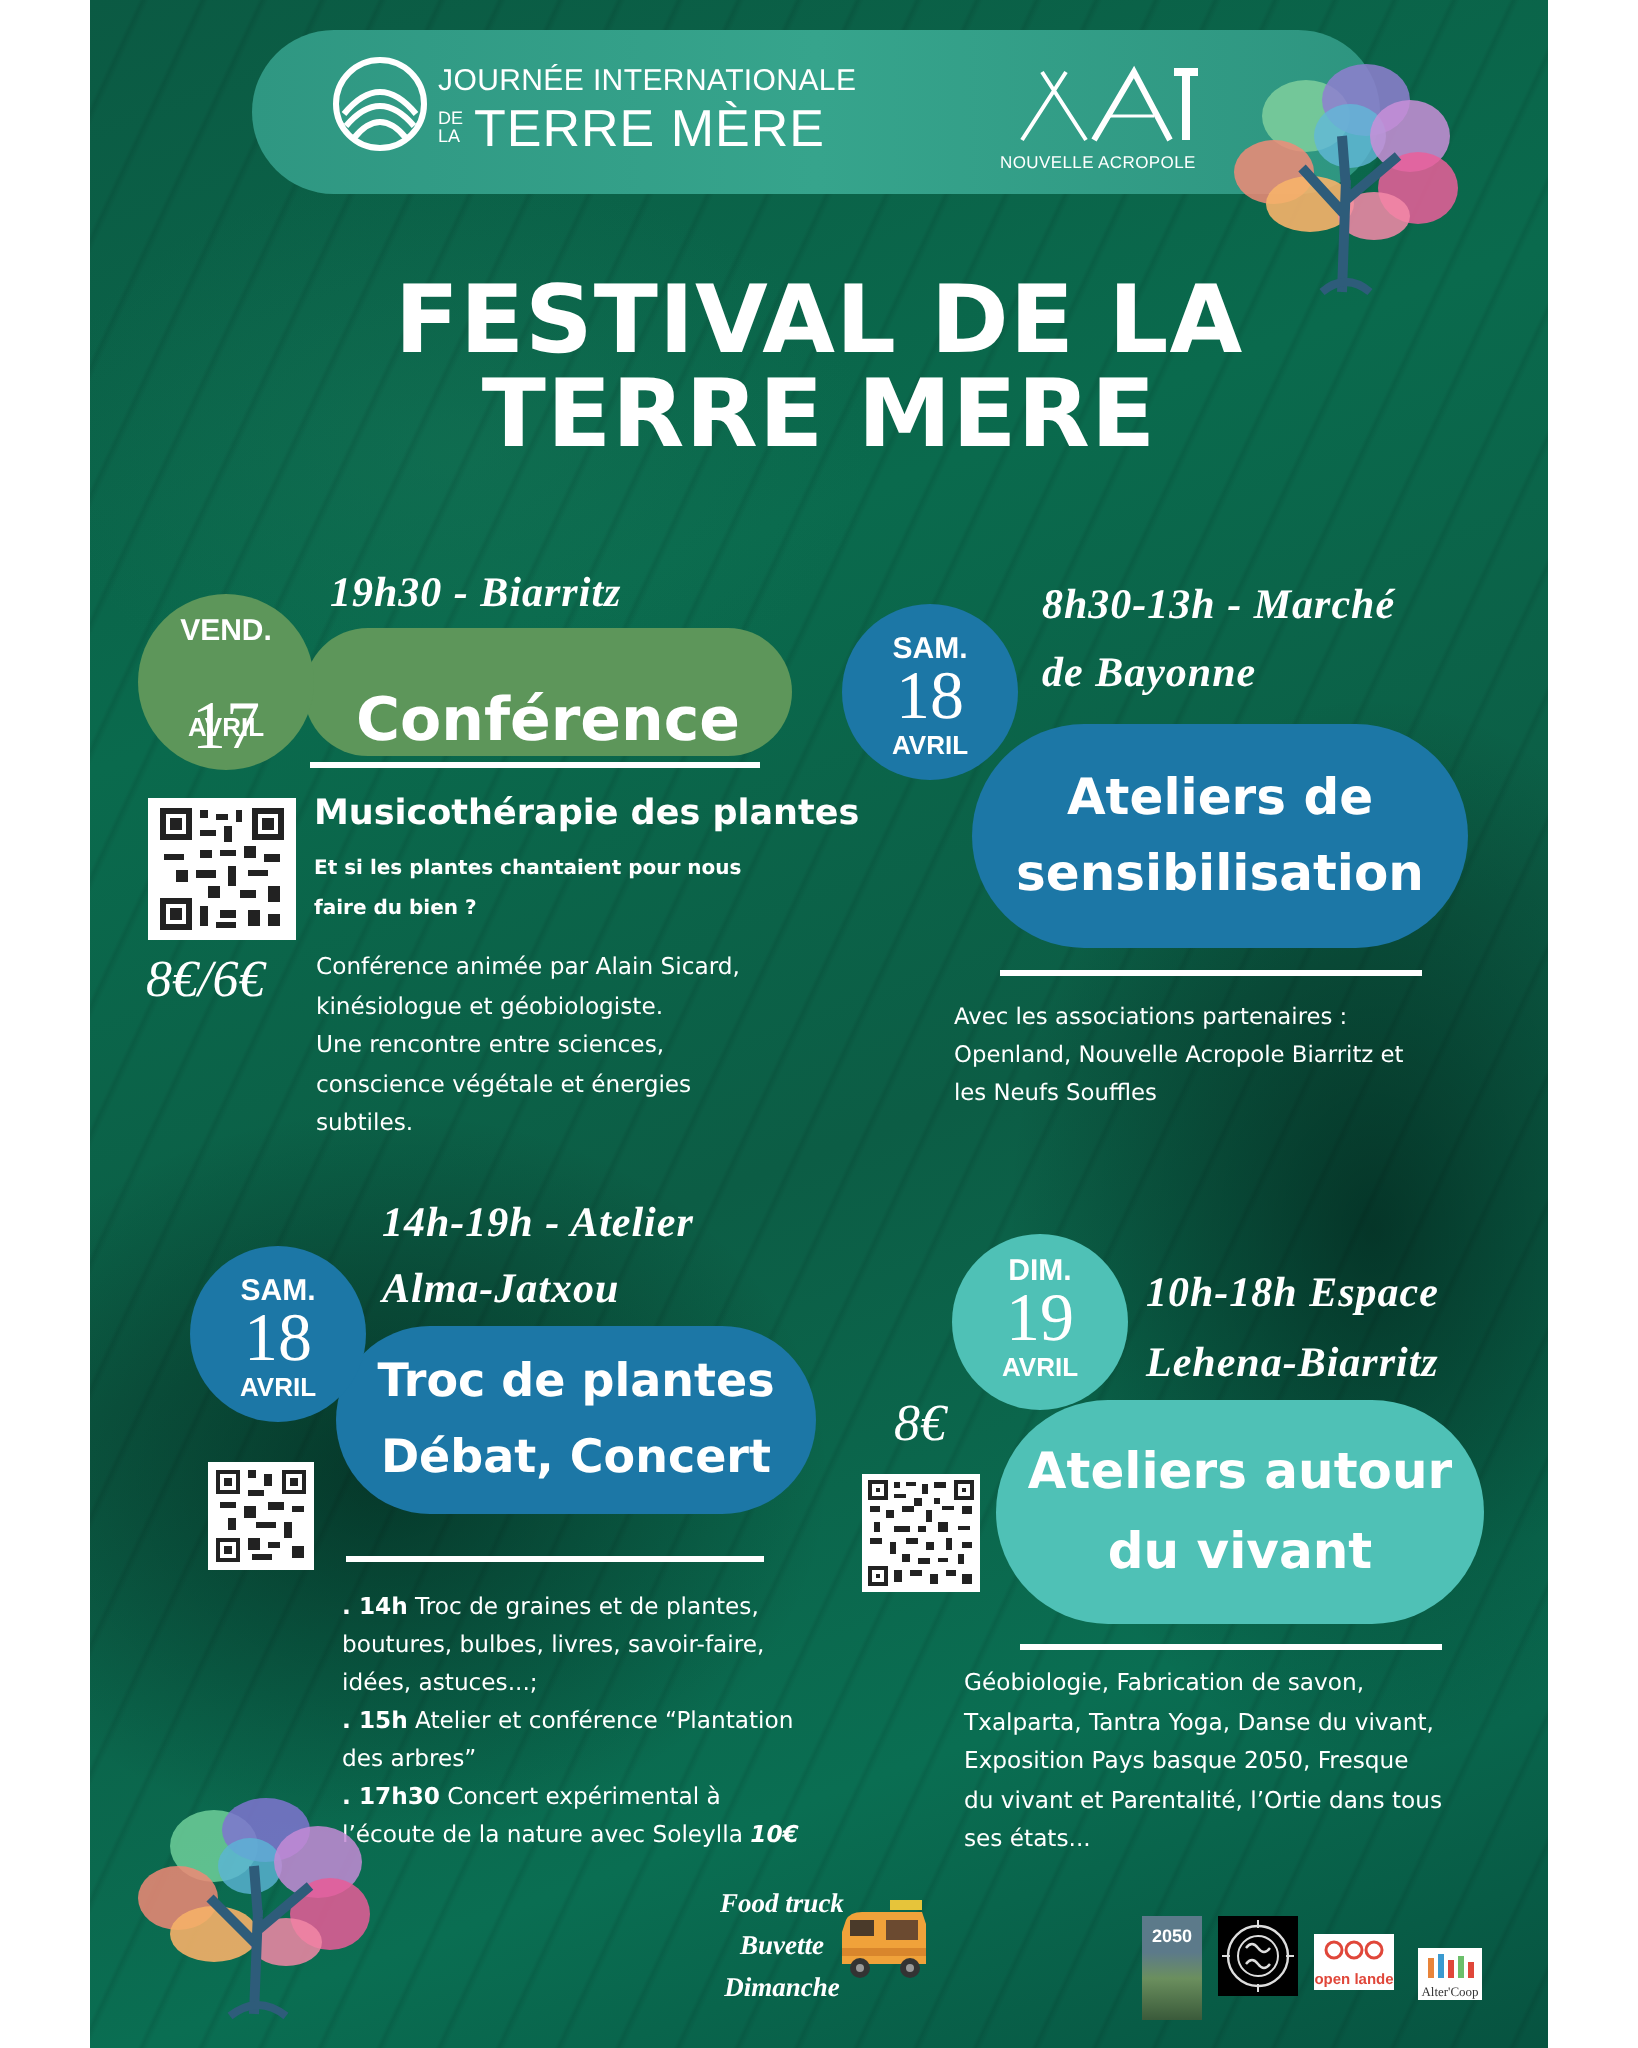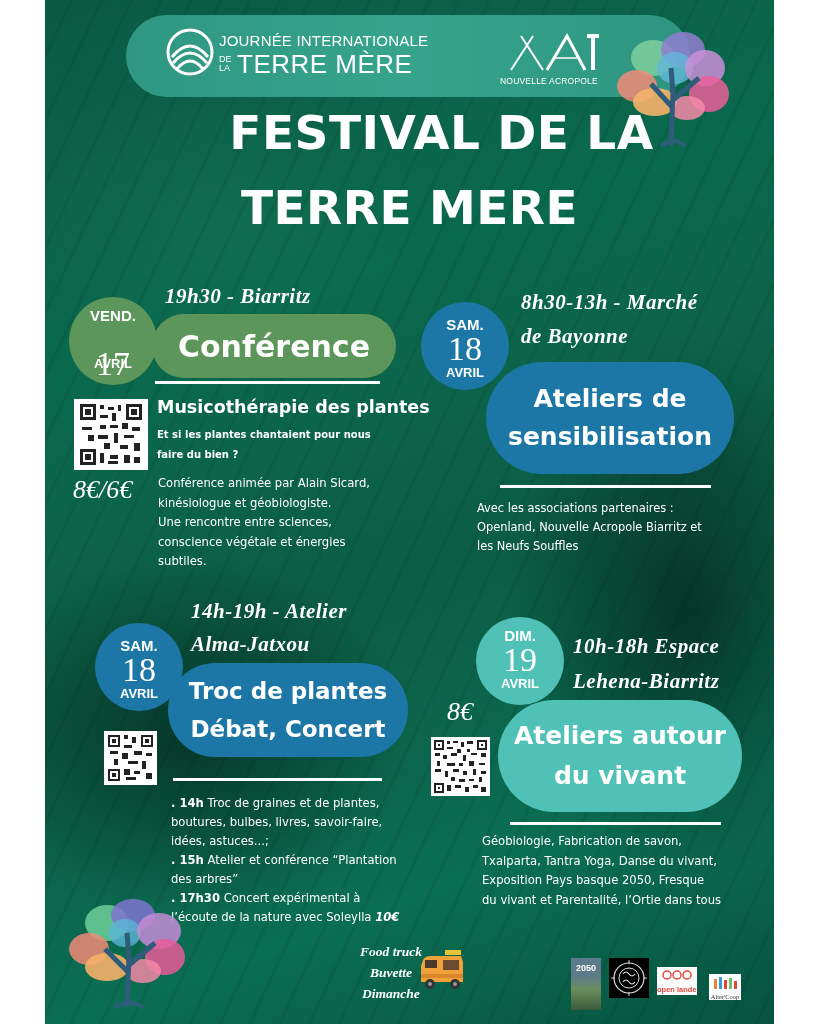--- a/index.html
+++ b/index.html
@@ -74,25 +74,25 @@
     <ellipse cx="62" cy="40" rx="18" ry="16" fill="#62b8d8" opacity="0.8"></ellipse>
     <ellipse cx="92" cy="40" rx="20" ry="18" fill="#c98fd8" opacity="0.85"></ellipse>
     <ellipse cx="24" cy="58" rx="20" ry="16" fill="#f08b78" opacity="0.85"></ellipse>
     <ellipse cx="42" cy="74" rx="22" ry="14" fill="#f6b36a" opacity="0.9"></ellipse>
     <ellipse cx="96" cy="66" rx="20" ry="18" fill="#ea5f9a" opacity="0.85"></ellipse>
     <ellipse cx="74" cy="80" rx="18" ry="12" fill="#f48aa8" opacity="0.85"></ellipse>
     <path d="M58 118 L60 62 M60 80 L38 56 M60 72 L86 50 M60 66 L58 40" stroke="#2e5c7a" stroke-width="5" fill="none"></path>
     <path d="M48 118 Q60 108 72 118" stroke="#2e5c7a" stroke-width="4" fill="none"></path>
   </svg>
 
-  <div class="title" style="top:105px;padding-left:32px;">FESTIVAL DE LA</div>
+  <div class="title" style="top:133px;">FESTIVAL DE LA</div>
   <div class="title" style="top:180px;">TERRE MERE</div>
 
   <div class="script" style="left:120px;top:284px;">19h30 - Biarritz</div>
-  <div class="pill" style="left:107px;top:314px;width:244px;height:64px;border-radius:32px;background:#5d965a;font-size:30px;">
+  <div class="pill" style="left:107px;top:314px;width:244px;height:64px;border-radius:32px;background:#5d965a;font-size:30px;justify-content:flex-end;">
     <span>Conférence</span>
   </div>
   <div class="date-circle" style="left:24px;top:297px;background:#5d965a;">
     <div class="date-day" style="top:10px;">VEND.</div>
     <div class="date-num" style="top:26px;margin-top:24px;">17</div>
     <div class="date-month" style="top:59px;">AVRIL</div>
   </div>
   <div class="rule" style="left:110px;top:381px;width:225px;"></div>
 
   <div class="qr" style="left:29px;top:399px;width:74px;height:71px;">
@@ -215,20 +215,21 @@
         <rect x="7" y="50" width="2" height="2" fill="#222"></rect>
       <path d="M16 4h3v3h-3zM22 4h5v2h-5zM30 5h3v5h-3zM36 4h6v3h-6zM16 10h6v2h-6zM26 12h4v4h-4zM36 12h3v3h-3zM4 16h5v3h-5zM12 18h4v4h-4zM20 16h6v3h-6zM32 18h3v6h-3zM40 16h6v2h-6zM50 16h5v4h-5zM6 24h3v5h-3zM16 26h8v3h-8zM28 26h4v3h-4zM38 24h5v5h-5zM48 26h6v2h-6zM4 32h6v3h-6zM14 34h3v6h-3zM22 32h6v3h-6zM32 34h4v4h-4zM42 32h3v6h-3zM50 34h5v3h-5zM20 40h4v4h-4zM28 42h6v3h-6zM38 42h5v2h-5zM48 40h3v5h-3zM16 48h4v6h-4zM24 48h6v3h-6zM34 50h4v5h-4zM42 48h5v3h-5zM50 50h5v5h-5z" fill="#222"></path>
     </svg>
   </div>
   <div class="rule" style="left:465px;top:822px;width:211px;"></div>
   <div class="body" style="left:437px;top:832px;font-size:11.6px;line-height:19.5px;">
     <div>Géobiologie, Fabrication de savon,</div>
     <div>Txalparta, Tantra Yoga, Danse du vivant,</div>
     <div>Exposition Pays basque 2050, Fresque</div>
     <div>du vivant et Parentalité, l’Ortie dans tous</div>
+    <div>ses états...</div>
   </div>
 
   <div style="position:absolute;left:306px;top:941px;color:#fff;font-family:'Liberation Serif',serif;font-style:italic;font-weight:bold;font-size:13.5px;line-height:21px;text-align:center;width:80px;">
     <div>Food truck</div>
     <div>Buvette</div>
     <div>Dimanche</div>
   </div>
   <svg style="position:absolute;left:372px;top:948px;width:52px;height:44px;" viewBox="0 0 52 44">
     <rect x="28" y="2" width="16" height="5" fill="#e6c43a"></rect>
     <path d="M6 12 Q8 8 14 8 L44 8 L46 14 L46 34 L4 34 L4 18 Z" fill="#f0a23a"></path>
@@ -251,21 +252,21 @@
       <path d="M14 16 q3 -4 6 0 q3 4 6 0 M14 24 q3 -4 6 0 q3 4 6 0" fill="none" stroke="#ddd" stroke-width="1.2"></path>
       <path d="M20 2 v4 M20 34 v4 M2 20 h4 M34 20 h4" stroke="#ddd" stroke-width="1"></path>
     </svg>
   </div>
   <div class="partner" style="left:612px;top:967px;width:40px;height:28px;background:#fff;">
     <svg width="40" height="14" viewBox="0 0 40 14">
       <circle cx="10" cy="7" r="4" fill="none" stroke="#e0473a" stroke-width="1.5"></circle>
       <circle cx="20" cy="7" r="4" fill="none" stroke="#e0473a" stroke-width="1.5"></circle>
       <circle cx="30" cy="7" r="4" fill="none" stroke="#e0473a" stroke-width="1.5"></circle>
     </svg>
-    <div style="color:#e0473a;font-family:'Liberation Sans',sans-serif;font-weight:bold;font-size:7.5px;line-height:8px;">open lande</div>
+    <div style="color:#e0473a;font-family:'Liberation Sans',sans-serif;font-weight:bold;font-size:7.5px;text-align:center;line-height:8px;">open lande</div>
   </div>
   <div class="partner" style="left:664px;top:974px;width:32px;height:26px;background:#fff;">
     <svg width="32" height="14" viewBox="0 0 32 14">
       <rect x="5" y="4" width="3" height="10" fill="#e8843a"></rect>
       <rect x="10" y="2" width="3" height="12" fill="#3a9ad0"></rect>
       <rect x="15" y="5" width="3" height="9" fill="#e0473a"></rect>
       <rect x="20" y="3" width="3" height="11" fill="#6bbf6b"></rect>
       <rect x="25" y="6" width="3" height="8" fill="#e0473a"></rect>
     </svg>
     <div style="color:#333;font-family:'Liberation Serif',serif;font-size:6.5px;text-align:center;line-height:8px;">Alter'Coop</div>

